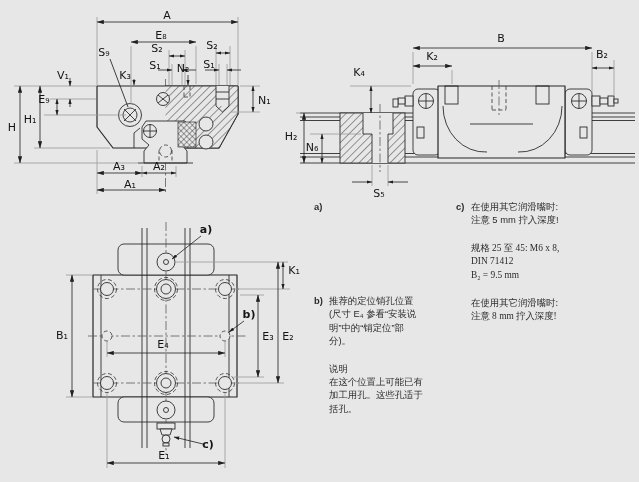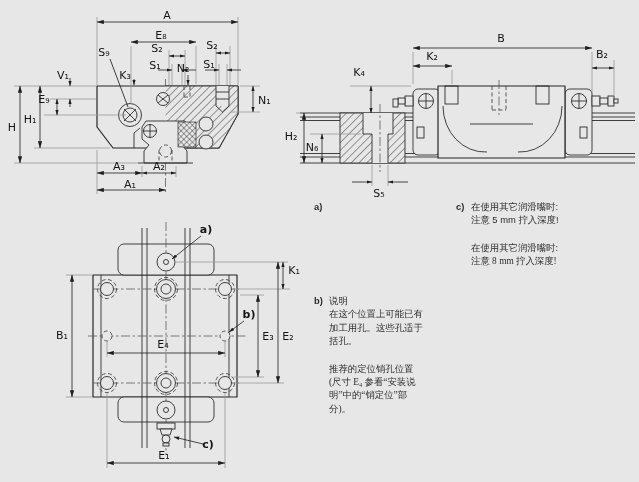--- a/index.html
+++ b/index.html
@@ -313,34 +313,37 @@
   </g>
 </svg>
 
 <div class="note" style="left:314px;top:200px;width:144px;">
   <div class="mk">a)</div>
 </div>
 
 <div class="note" style="left:314px;top:294px;width:144px;">
   <div class="mk">b)</div>
   <div class="body">
+    <div class="para">推荐的定位销孔位置
+(尺寸 E₄ 参看“安装说
+明”中的“销定位”部
+分)。</div>
     <div class="para">说明
 在这个位置上可能已有
 加工用孔。这些孔适于
 括孔。</div>
-    <div class="para">推荐的定位销孔位置
-(尺寸 E₄ 参看“安装说
-明”中的“销定位”部
-分)。</div>
   </div>
 </div>
 
 <div class="note" style="left:456px;top:200px;width:180px;">
   <div class="mk">c)</div>
   <div class="body">
     <div class="para">在使用其它润滑嘴时:
 注意 5 mm 拧入深度!</div>
+    <div class="para">规格 25 至 45: M6 x 8,
+DIN 71412
+B₂ = 9.5 mm</div>
     <div class="para">在使用其它润滑嘴时:
 注意 8 mm 拧入深度!</div>
   </div>
 </div>
 
 </div>
 
 </body></html>

